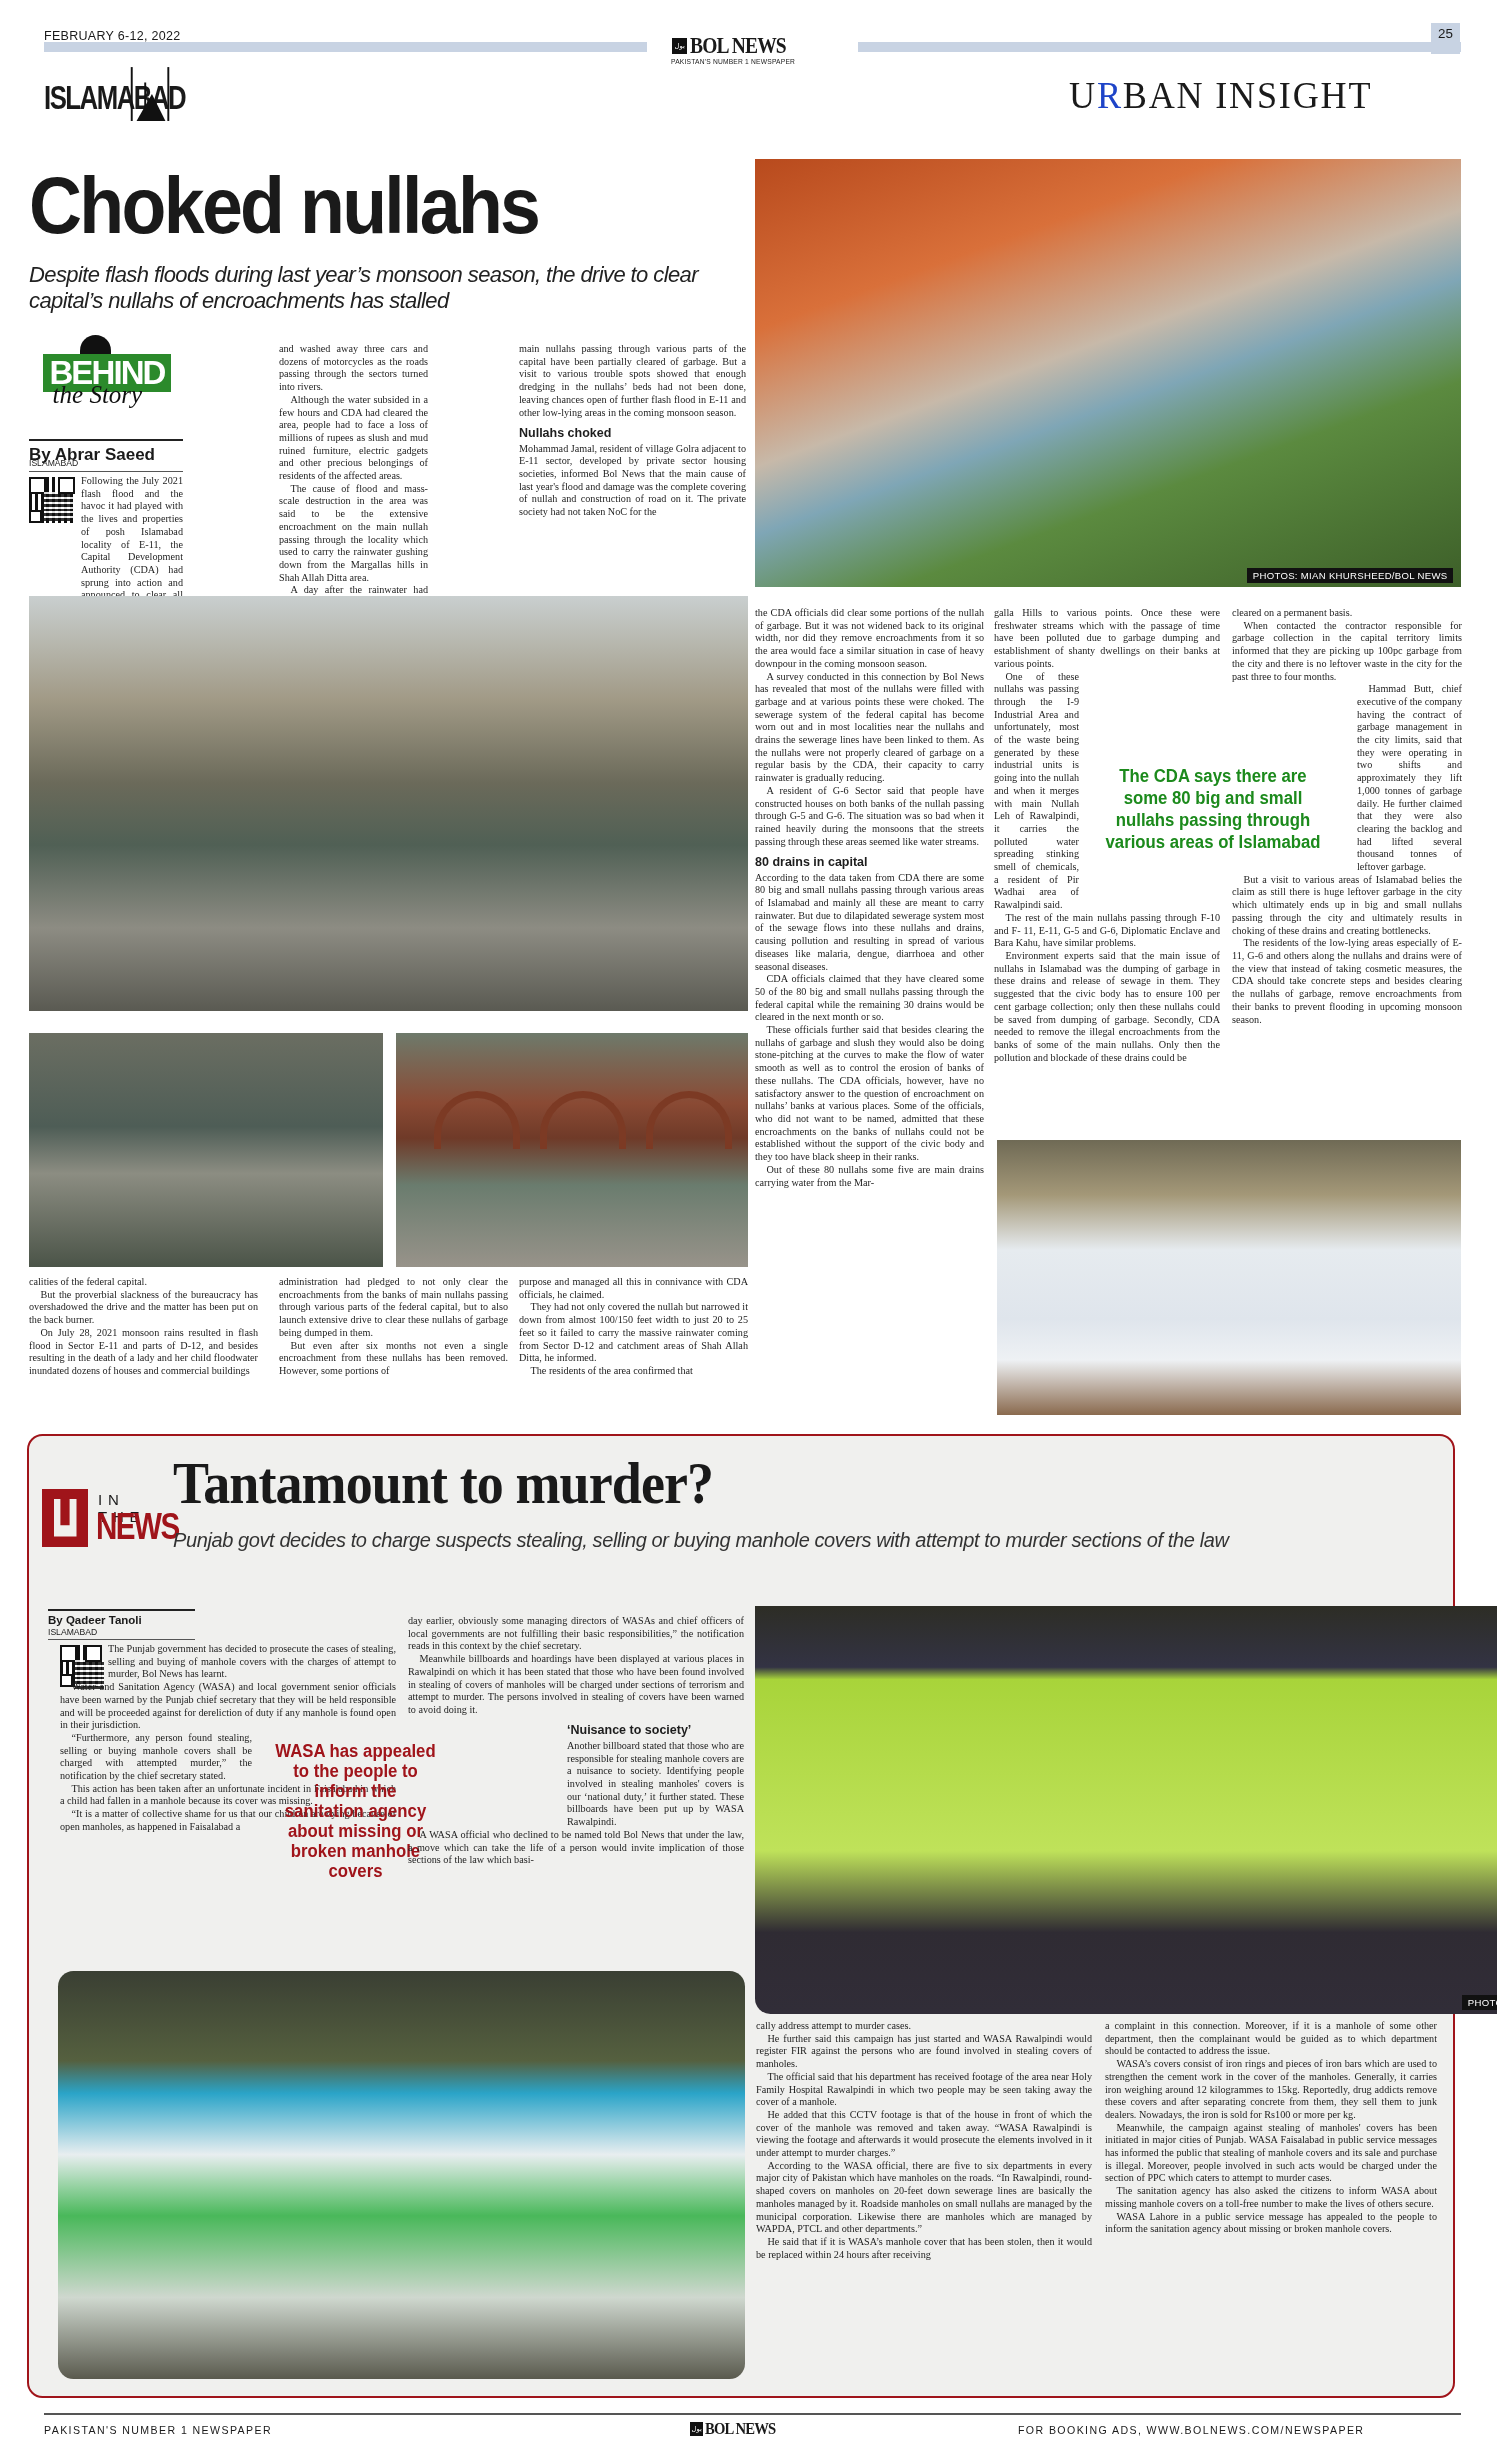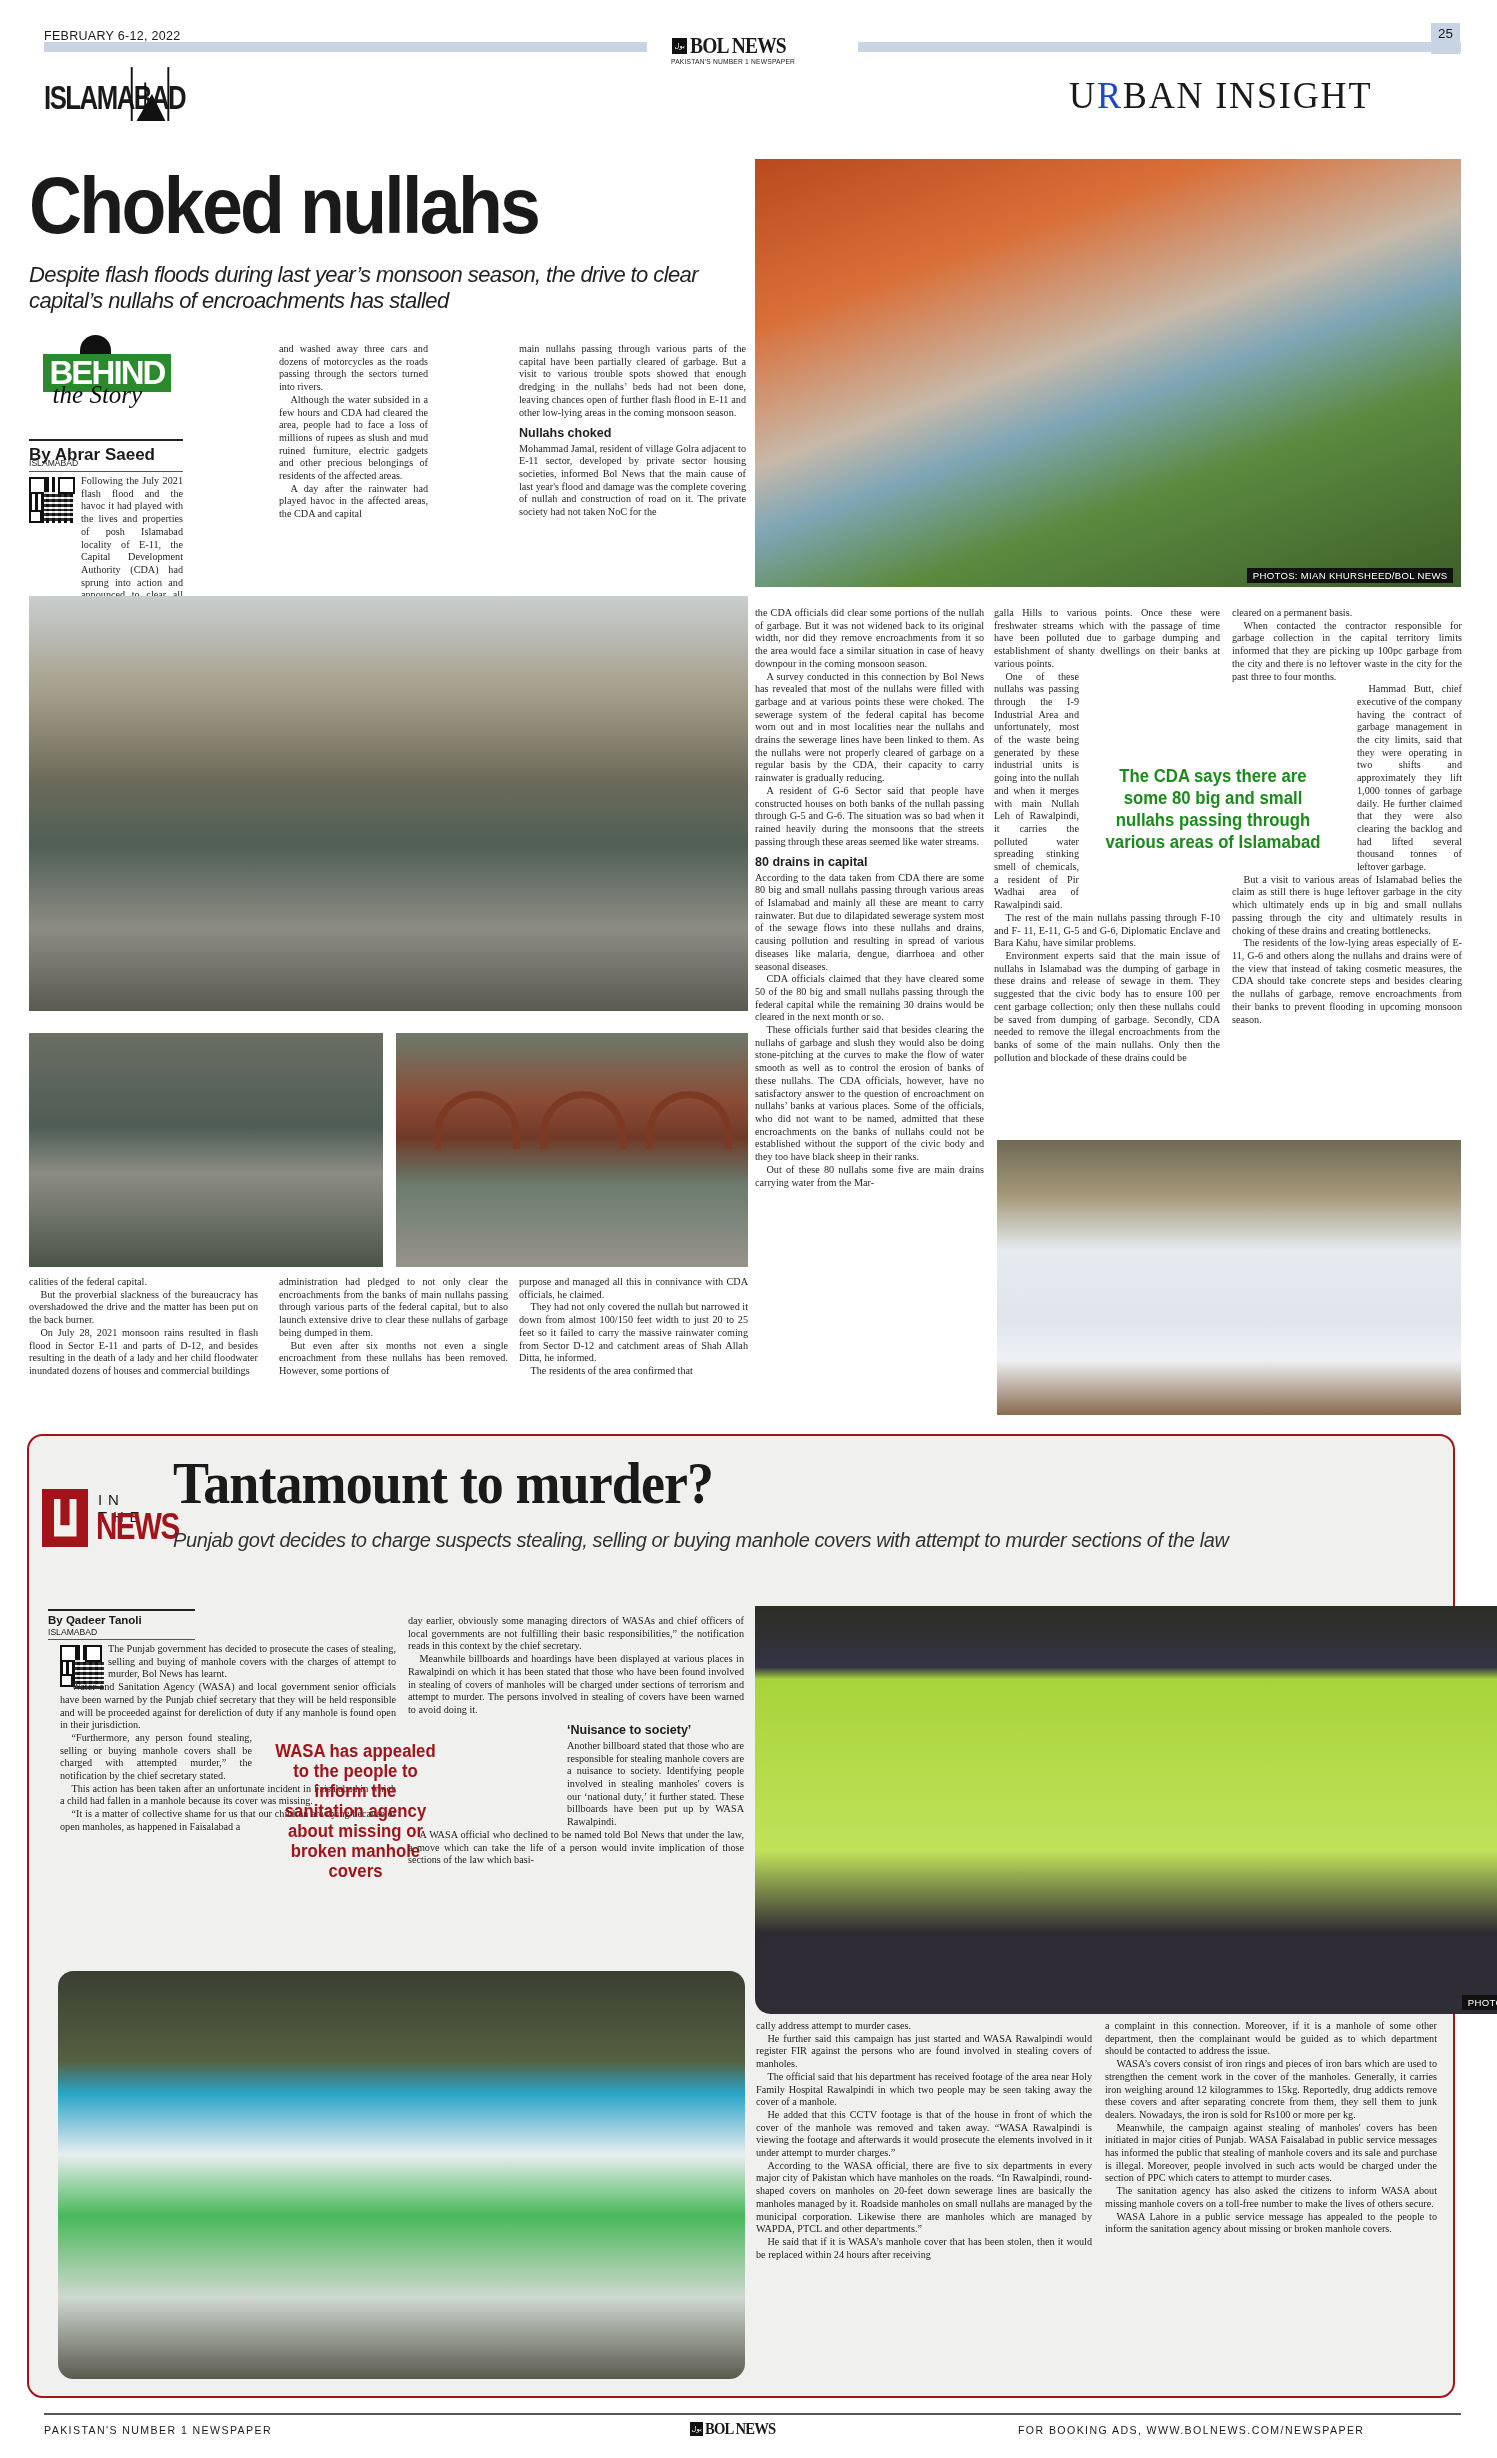--- a/index.html
+++ b/index.html
@@ -122,20 +122,21 @@
     <span class="qm"></span>
   </div>
 
 <div class="abs col" style="left:81px;top:475px;width:102px;">
   <p class="first">Following the July 2021 flash flood and the havoc it had played with the lives and properties of posh Islamabad locality of E-11, the Capital Development Authority (CDA) had sprung into action and announced to clear all the nullahs passing through various lo-</p>
 </div>
 
 <div class="abs col" style="left:279px;top:343px;width:149px;">
   <p class="first">and washed away three cars and dozens of motorcycles as the roads passing through the sectors turned into rivers.</p>
   <p>Although the water subsided in a few hours and CDA had cleared the area, people had to face a loss of millions of rupees as slush and mud ruined furniture, electric gadgets and other precious belongings of residents of the affected areas.</p>
+  <p>The cause of flood and mass-scale destruction in the area was said to be the extensive encroachment on the main nullah passing through the locality which used to carry the rainwater gushing down from the Margallas hills in Shah Allah Ditta area.</p>
   <p>A day after the rainwater had played havoc in the affected areas, the CDA and capital</p>
 </div>
 
 <div class="abs col" style="left:519px;top:343px;width:227px;">
   <p class="first">main nullahs passing through various parts of the capital have been partially cleared of garbage. But a visit to various trouble spots showed that enough dredging in the nullahs’ beds had not been done, leaving chances open of further flash flood in E-11 and other low-lying areas in the coming monsoon season.</p>
   <h4>Nullahs choked</h4>
   <p class="first">Mohammad Jamal, resident of village Golra adjacent to E-11 sector, developed by private sector housing societies, informed Bol News that the main cause of last year's flood and damage was the complete covering of nullah and construction of road on it. The private society had not taken NoC for the</p>
 </div>
 
 <div class="photo ph-garbage" style="left:755px;top:159px;width:706px;height:428px;">

